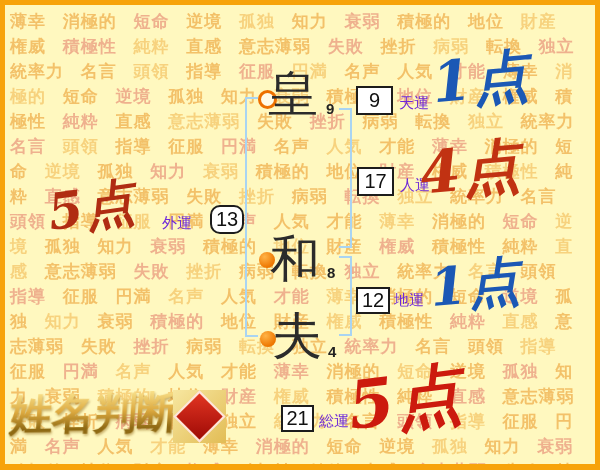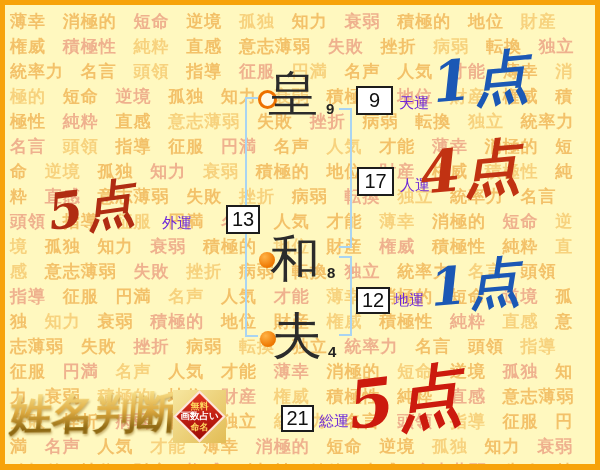--- a/index.html
+++ b/index.html
@@ -130,45 +130,40 @@
     <div class="abs fortune-label" style="left:399px;top:94px;">天運</div>
     <div class="abs score" style="left: 432px; top: 50px; font-size: 56px; transform: rotate(-5deg); color: rgb(27, 88, 181);">1点</div>
 
     <div class="abs numbox" style="left:357px;top:167px;width:37px;height:29px;text-align:center;">
         <span>17</span>
       </div>
     <div class="abs fortune-label" style="left:400px;top:176px;">人運</div>
     <div class="abs score" style="left: 420px; top: 140px; font-size: 58px; transform: rotate(-5deg); color: rgb(193, 50, 18);">4点</div>
 
     <div class="abs fortune-label" style="left:162px;top:214px;">外運</div>
-    <div class="abs numbox" style="left:226px;top:205px;width:34px;height:29px;">
+    <div class="abs numbox" style="left:210px;top:205px;width:34px;height:29px;border-radius:10px;">
         <span>13</span>
       </div>
     <div class="abs score" style="left: 48px; top: 182px; font-size: 50px; transform: rotate(-8deg); color: rgb(176, 44, 18);">5点</div>
 
     <div class="abs numbox" style="left:356px;top:287px;width:34px;height:27px;">
         <span>12</span>
       </div>
     <div class="abs fortune-label" style="left:394px;top:291px;">地運</div>
     <div class="abs score" style="left: 430px; top: 258px; font-size: 52px; transform: rotate(-5deg); color: rgb(27, 88, 181);">1点</div>
 
     <div class="abs numbox" style="left:281px;top:405px;width:33px;height:27px;">
         <span>21</span>
       </div>
     <div class="abs fortune-label" style="left:319px;top:412px;">総運</div>
     <div class="abs score" style="left: 348px; top: 366px; font-size: 66px; transform: rotate(-7deg); color: rgb(204, 26, 14);">5点</div>
 
     <div class="abs logo-title" style="left:10px;top:392px;">姓名判断</div>
     <div class="abs badge" style="left:173px;top:390px;">
       <div class="badge-diamond"></div>
-      <div class="badge-text">
-        <div class="badge-l1">無料</div>
-        <div class="badge-l2">画数占い</div>
-        <div class="badge-l3">命名</div>
-      </div>
     </div>
 
   </div>
 
   <div class="frame top"></div>
   <div class="frame bottom"></div>
   <div class="frame left"></div>
   <div class="frame right"></div>
 </div>
 

